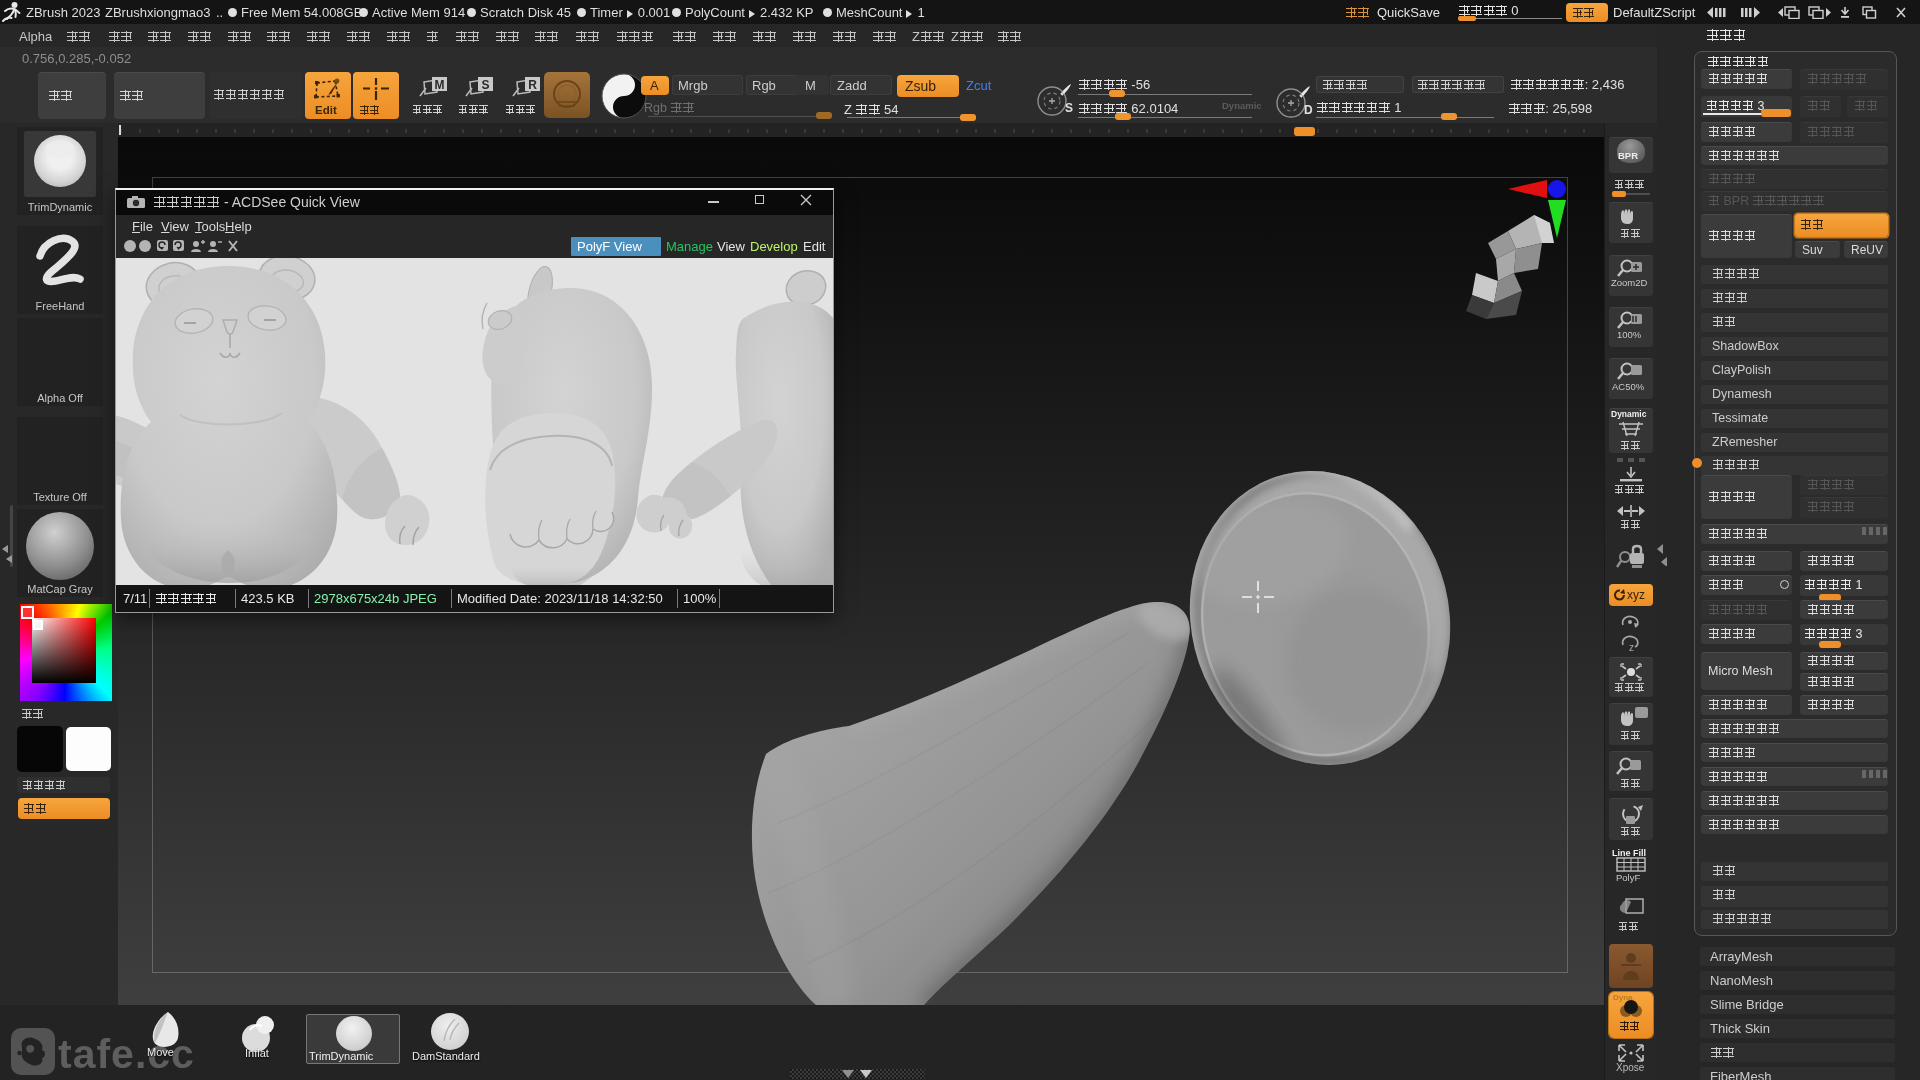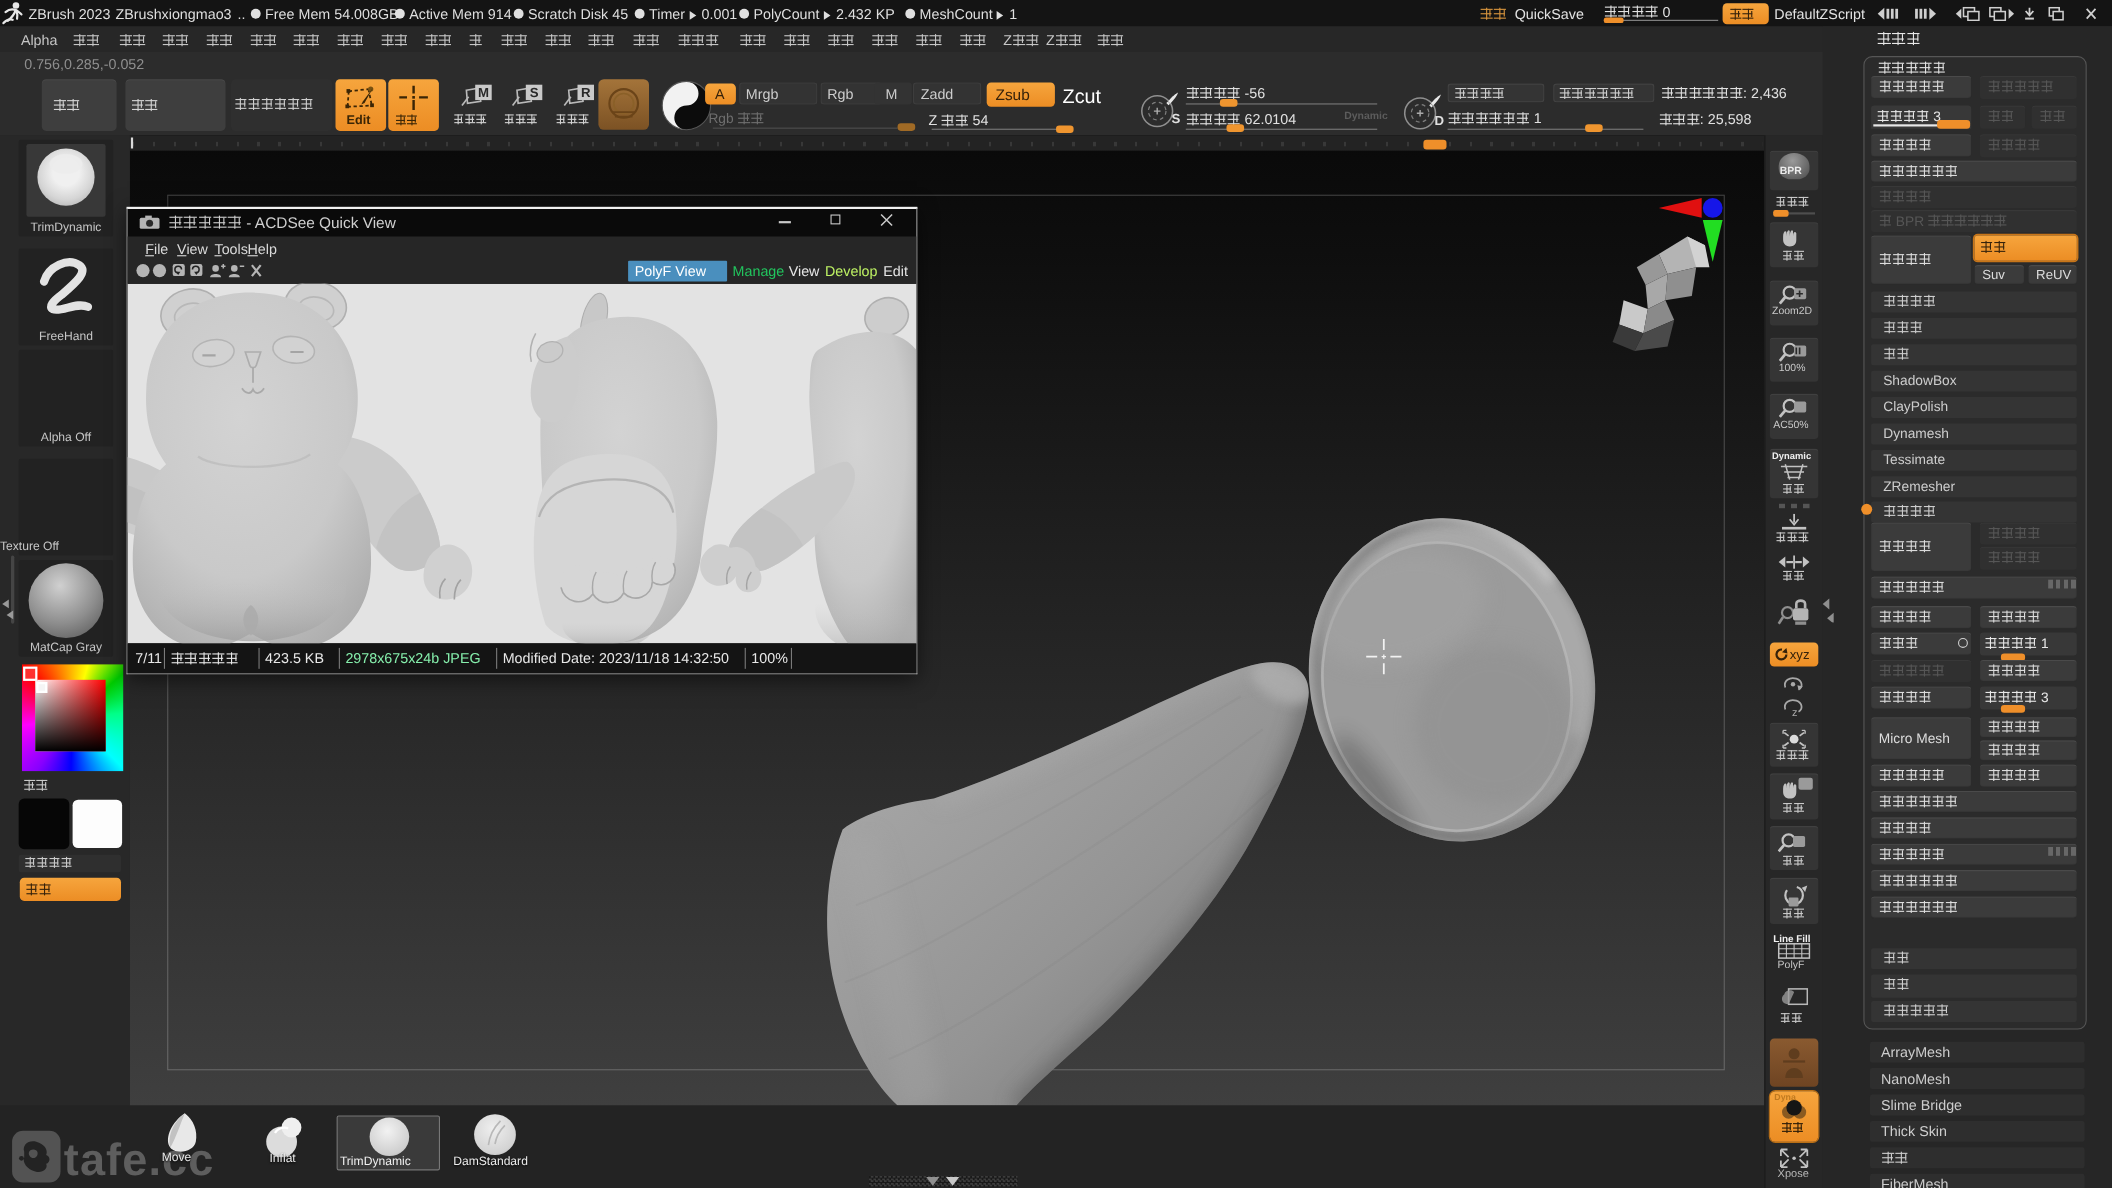--- a/index.html
+++ b/index.html
@@ -160,21 +160,21 @@
 <div class="a " style="left:672px;top:75px;width:71px;height:20px;background:#333;border-radius:3px;box-shadow:inset 0 0 0 1px #3d3d3d"></div>
 <div class="a " style="left:678px;top:78px;font-size:13px;color:#cdcdcd">Mrgb</div>
 <div class="a " style="left:746px;top:75px;width:56px;height:20px;background:#333;border-radius:3px;box-shadow:inset 0 0 0 1px #3d3d3d"></div>
 <div class="a " style="left:752px;top:78px;font-size:13px;color:#cdcdcd">Rgb</div>
 <div class="a " style="left:795px;top:75px;width:34px;height:20px;background:#333;border-radius:3px"></div>
 <div class="a " style="left:805px;top:78px;font-size:13px;color:#cdcdcd">M</div>
 <div class="a " style="left:830px;top:75px;width:62px;height:20px;background:#333;border-radius:3px;box-shadow:inset 0 0 0 1px #3d3d3d"></div>
 <div class="a " style="left:837px;top:78px;font-size:13px;color:#cdcdcd">Zadd</div>
 <div class="a org" style="left:897px;top:75px;width:62px;height:22px;"></div>
 <div class="a " style="left:905px;top:78px;font-size:14px;color:#36220a">Zsub</div>
-<div class="a " style="left:966px;top:78px;font-size:18px;color:#ffffff">Zcut</div>
+<div class="a " style="left:966px;top:78px;font-size:13px;color:#3b82f6">Zcut</div>
 <div class="a " style="left:644px;top:101px;font-size:12.5px;color:#6e6e6e">Rgb <i class="h"></i><i class="h"></i></div>
 <div class="a " style="left:648px;top:116px;width:168px;height:1px;background:#4f4f4f"></div>
 <div class="a " style="left:816px;top:112px;width:16px;height:7px;background:#a06a25;border-radius:3px"></div>
 <div class="a " style="left:844px;top:102px;font-size:13px;color:#e0e0e0">Z <i class="h"></i><i class="h"></i> 54</div>
 <div class="a " style="left:847px;top:117px;width:118px;height:1px;background:#7a7a7a"></div>
 <div class="a " style="left:960px;top:114px;width:16px;height:7px;background:#ef952f;border-radius:3px"></div>
 <svg class="a" style="left:1032px;top:78px" width="44" height="44" viewBox="0 0 44 44">
 <circle cx="20" cy="23" r="14" fill="none" stroke="#8f8f8f" stroke-width="1.4"></circle>
 <circle cx="20" cy="23" r="8" fill="none" stroke="#7f7f7f" stroke-width="1.1" stroke-dasharray="3.5 3"></circle>
 <path d="M20 20 L20 26 M17 23 L23 23" stroke="#aaaaaa" stroke-width="1.3"></path>
@@ -303,21 +303,21 @@
   </svg>
 <div class="a " style="left:0px;top:300px;font-size:11px;color:#c6c6c6">
     <div style="width:120px;text-align:center">FreeHand</div>
   </div>
 <div class="a " style="left:17px;top:318px;width:86px;height:88px;background:#222;border-radius:2px"></div>
 <div class="a " style="left:0px;top:392px;font-size:11px;color:#c6c6c6">
     <div style="width:120px;text-align:center">Alpha Off</div>
   </div>
 <div class="a " style="left:17px;top:417px;width:86px;height:88px;background:#222;border-radius:2px"></div>
 <div class="a " style="left:0px;top:491px;font-size:11px;color:#c6c6c6">
-    <div style="width:120px;">Texture Off</div>
+    <div style="width:120px;text-align:center">Texture Off</div>
   </div>
 <div class="a " style="left:17px;top:509px;width:86px;height:88px;background:#222;border-radius:2px"></div>
 <div class="a" style="left:26px;top:512px;width:68px;height:68px;border-radius:50%;background:radial-gradient(circle at 42% 30%,#d0d0d0,#8e8e8e 55%,#4f4f4f 100%)"></div>
 <div class="a " style="left:0px;top:583px;font-size:11px;color:#c6c6c6">
     <div style="width:120px;text-align:center">MatCap Gray</div>
   </div>
 <div class="a " style="left:20px;top:604px;width:92px;height:97px;background:conic-gradient(from 315deg,#f00,#f80 9%,#ff0 17%,#0c0 26%,#0f8 36%,#0ff 50%,#00f 63%,#80f 72%,#f0f 85%,#f00)"></div>
 <div class="a " style="left:32px;top:618px;width:64px;height:65px;background:linear-gradient(to top,#000,rgba(0,0,0,0)),linear-gradient(to right,#fff,#f00)"></div>
 <div class="a " style="left:21px;top:606px;width:13px;height:13px;border:2.5px solid #fff;background:rgba(255,60,60,.8)"></div>
 <div class="a " style="left:33px;top:620px;width:10px;height:10px;border:2px solid #fff;background:#f5f5f5"></div>

